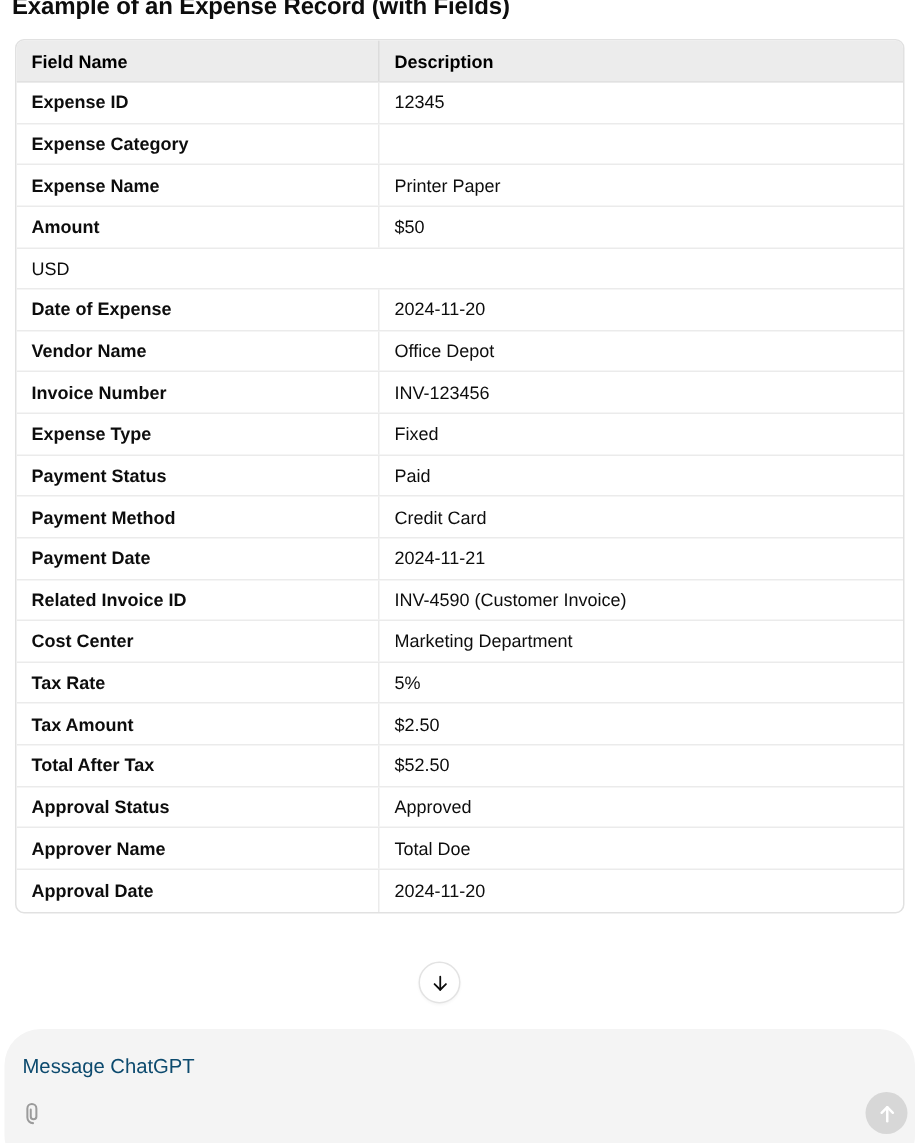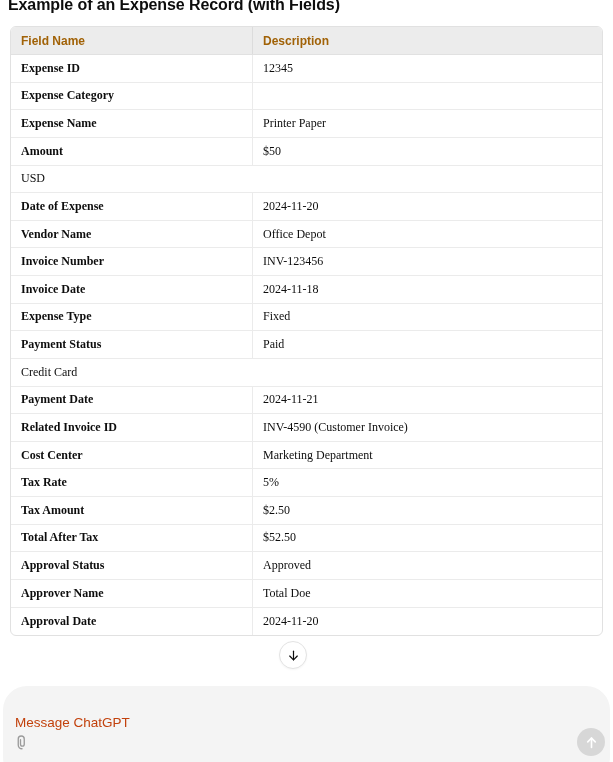--- a/index.html
+++ b/index.html
@@ -38,41 +38,40 @@
     height: 28px;
     background: #ececec;
     border-bottom: 1px solid #e1e1e1;
     box-sizing: border-box;
   }
   .th {
     display: flex; align-items: center;
     padding-left: 10px;
     font-size: 12px;
     font-weight: 600;
-    color: #a16207;
+    color: #000000;
     box-sizing: border-box;
   }
   .th:first-child { border-right: 1px solid #dcdcdc; }
   .tr {
     display: grid;
     grid-template-columns: 242px 1fr;
     height: 27.64px;
     border-bottom: 1px solid #ebebeb;
     box-sizing: border-box;
   }
   .tr:last-child { border-bottom: none; }
   .td {
     display: flex; align-items: center;
     padding-left: 10px;
     font-size: 12px;
     color: #0d0d0d;
     box-sizing: border-box;
     white-space: nowrap;
     overflow: hidden;
-    font-family: Liberation Serif, serif;
   }
   .td.field { font-weight: 600; border-right: 1px solid #ebebeb; }
 
   .scroll-btn {
     position: absolute;
     left: 279px; top: 641px;
     width: 28px; height: 28px;
     border-radius: 50%;
     background: #ffffff;
     border: 1px solid #e3e3e3;
@@ -85,23 +84,23 @@
   .composer {
     position: absolute;
     left: 3px; top: 686px;
     width: 607px; height: 95px;
     background: #f4f4f4;
     border-radius: 24px;
     box-sizing: border-box;
   }
   .composer .placeholder {
     position: absolute;
-    left: 12px; top: 29px;
+    left: 12px; top: 17px;
     font-size: 13.5px;
-    color: #c2410c;
+    color: #0c4a6e;
   }
   .attach-btn {
     position: absolute;
     left: 7px; top: 44px;
     width: 24px; height: 24px;
     background: transparent; border: none; padding: 0;
     display: flex; align-items: center; justify-content: center;
     color: #9b9b9b; cursor: pointer;
   }
   .send-btn {
@@ -150,32 +149,29 @@
       </div>
       <div class="tr">
         <div class="td field">Vendor Name</div>
         <div class="td desc">Office Depot</div>
       </div>
       <div class="tr">
         <div class="td field">Invoice Number</div>
         <div class="td desc">INV-123456</div>
       </div>
       <div class="tr">
-        <div class="td field">Invoice Date</div>
-        <div class="td desc">2024-11-18</div>
-      </div>
-      <div class="tr">
         <div class="td field">Expense Type</div>
         <div class="td desc">Fixed</div>
       </div>
       <div class="tr">
         <div class="td field">Payment Status</div>
         <div class="td desc">Paid</div>
       </div>
       <div class="tr">
+        <div class="td field">Payment Method</div>
         <div class="td desc">Credit Card</div>
       </div>
       <div class="tr">
         <div class="td field">Payment Date</div>
         <div class="td desc">2024-11-21</div>
       </div>
       <div class="tr">
         <div class="td field">Related Invoice ID</div>
         <div class="td desc">INV-4590 (Customer Invoice)</div>
       </div>

